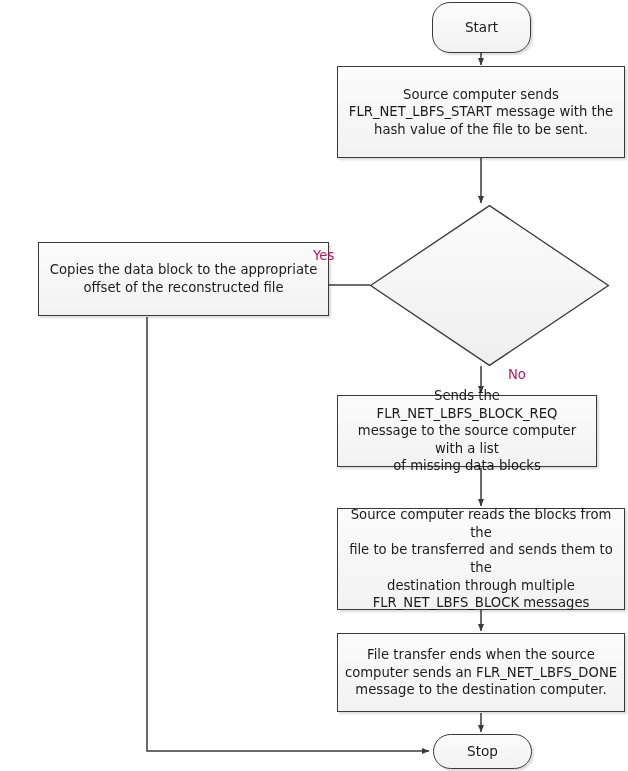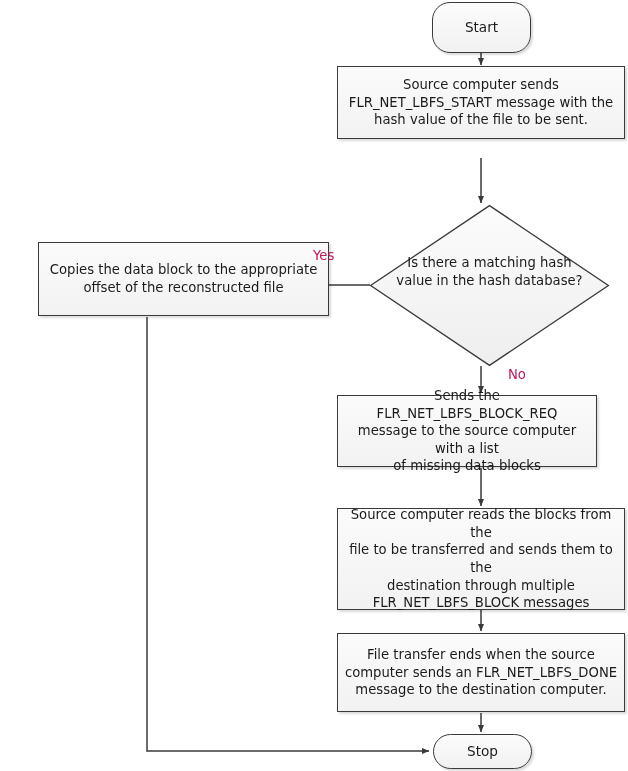--- a/index.html
+++ b/index.html
@@ -102,38 +102,36 @@
     <line x1="481" y1="713" x2="481" y2="732" marker-end="url(#arrowhead)"></line>
 
     <path d="M147,317 L147,751 L429,751" marker-end="url(#arrowhead)"></path>
   </g>
 </svg>
 
 <div class="node terminator" style="left:432px; top:2px; width:99px; height:51px;">
   <span class="label">Start</span>
 </div>
 
-<div class="node" style="left:337px; top:66px; width:288px; height:73px;">
+<div class="node" style="left:337px; top:66px; width:288px; height:92px;">
   <span class="label">Source computer sends
 FLR_NET_LBFS_START message with the
 hash value of the file to be sent.</span>
 </div>
 
 <div class="decision" style="left:369px; top:204px; width:241px; height:163px;">
   <svg class="diamond-svg" viewBox="0 0 241 163" xmlns="http://www.w3.org/2000/svg" preserveAspectRatio="none">
     <defs>
       <linearGradient id="diamondGrad" x1="0" y1="0" x2="0" y2="1">
         <stop offset="0%" stop-color="#fcfcfc"></stop>
         <stop offset="100%" stop-color="#eeeeee"></stop>
       </linearGradient>
     </defs>
     <polygon points="120.5,1.6 239.4,81.5 120.5,161.4 1.6,81.5" fill="url(#diamondGrad)" stroke="#3a3a3a" stroke-width="1.3"></polygon>
   </svg>
-  <span class="label">Is there a matching hash
-value in the hash database?</span>
 </div>
 
 <div class="node" style="left:16px; top:242px; width:291px; height:74px;margin-left:22px;">
   <span class="label">Copies the data block to the appropriate
 offset of the reconstructed file</span>
 </div>
 
 <div class="node" style="left:337px; top:395px; width:260px; height:72px;">
   <span class="label">Sends the FLR_NET_LBFS_BLOCK_REQ
 message to the source computer with a list

